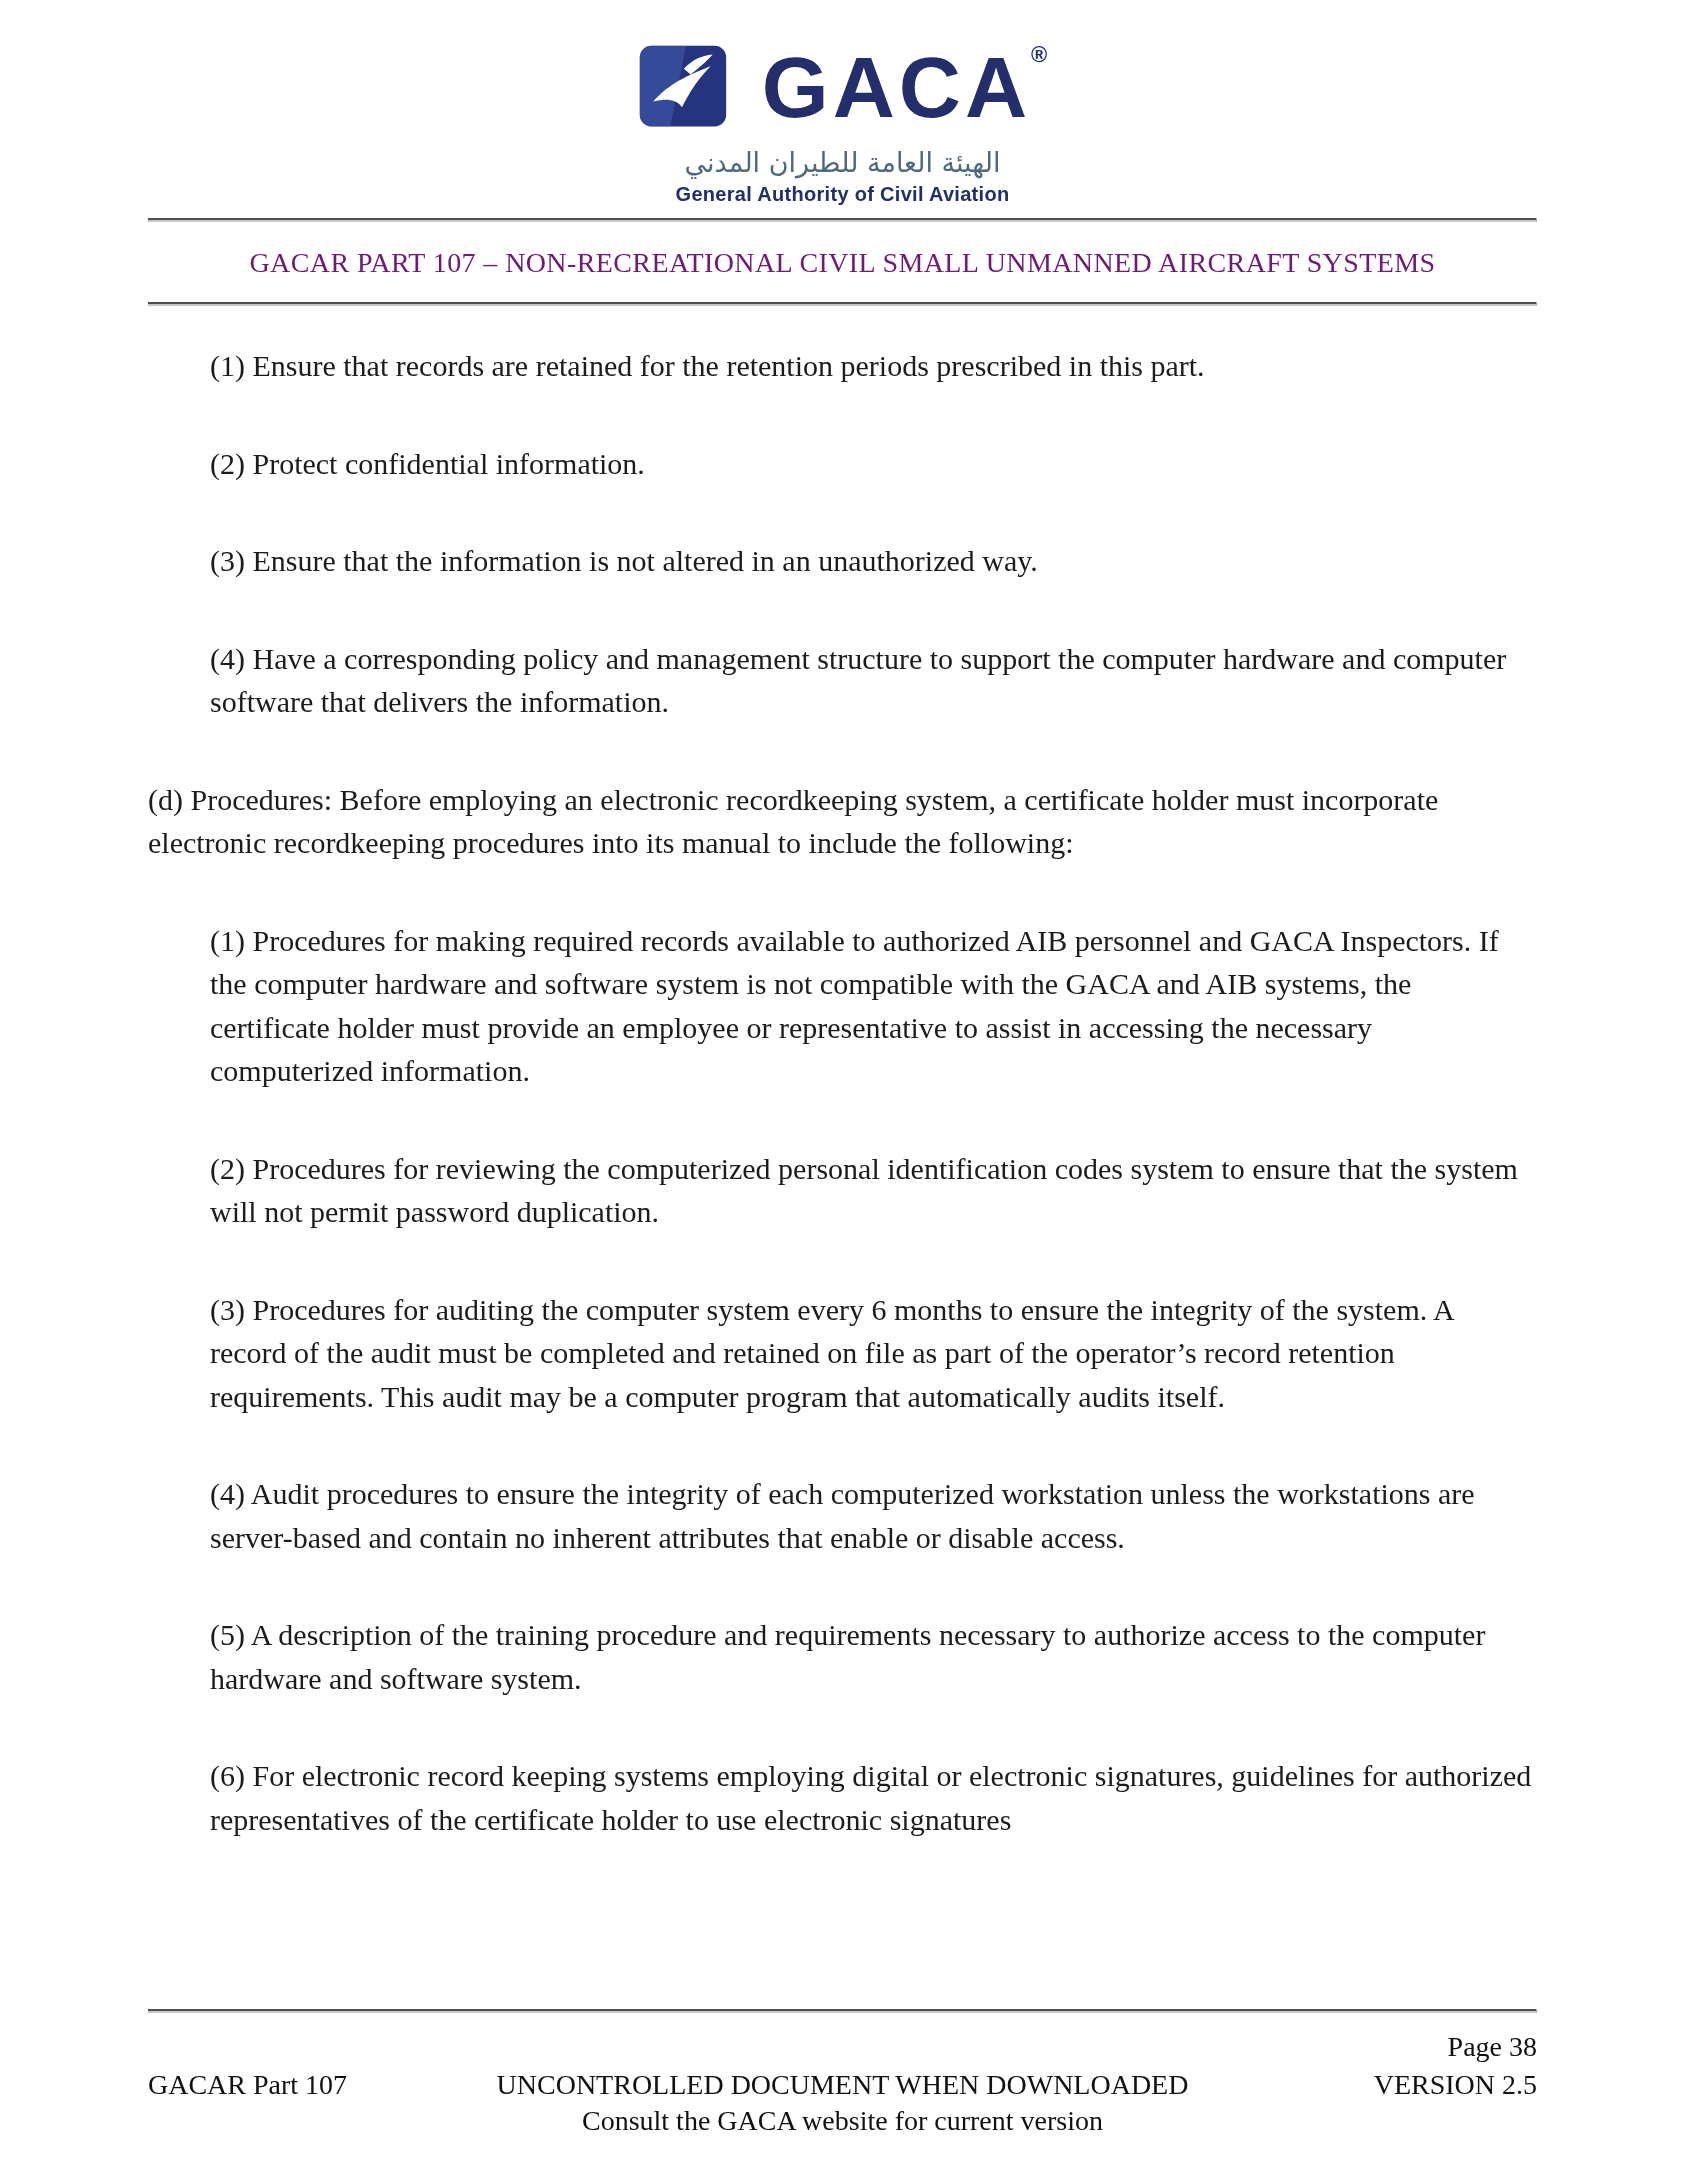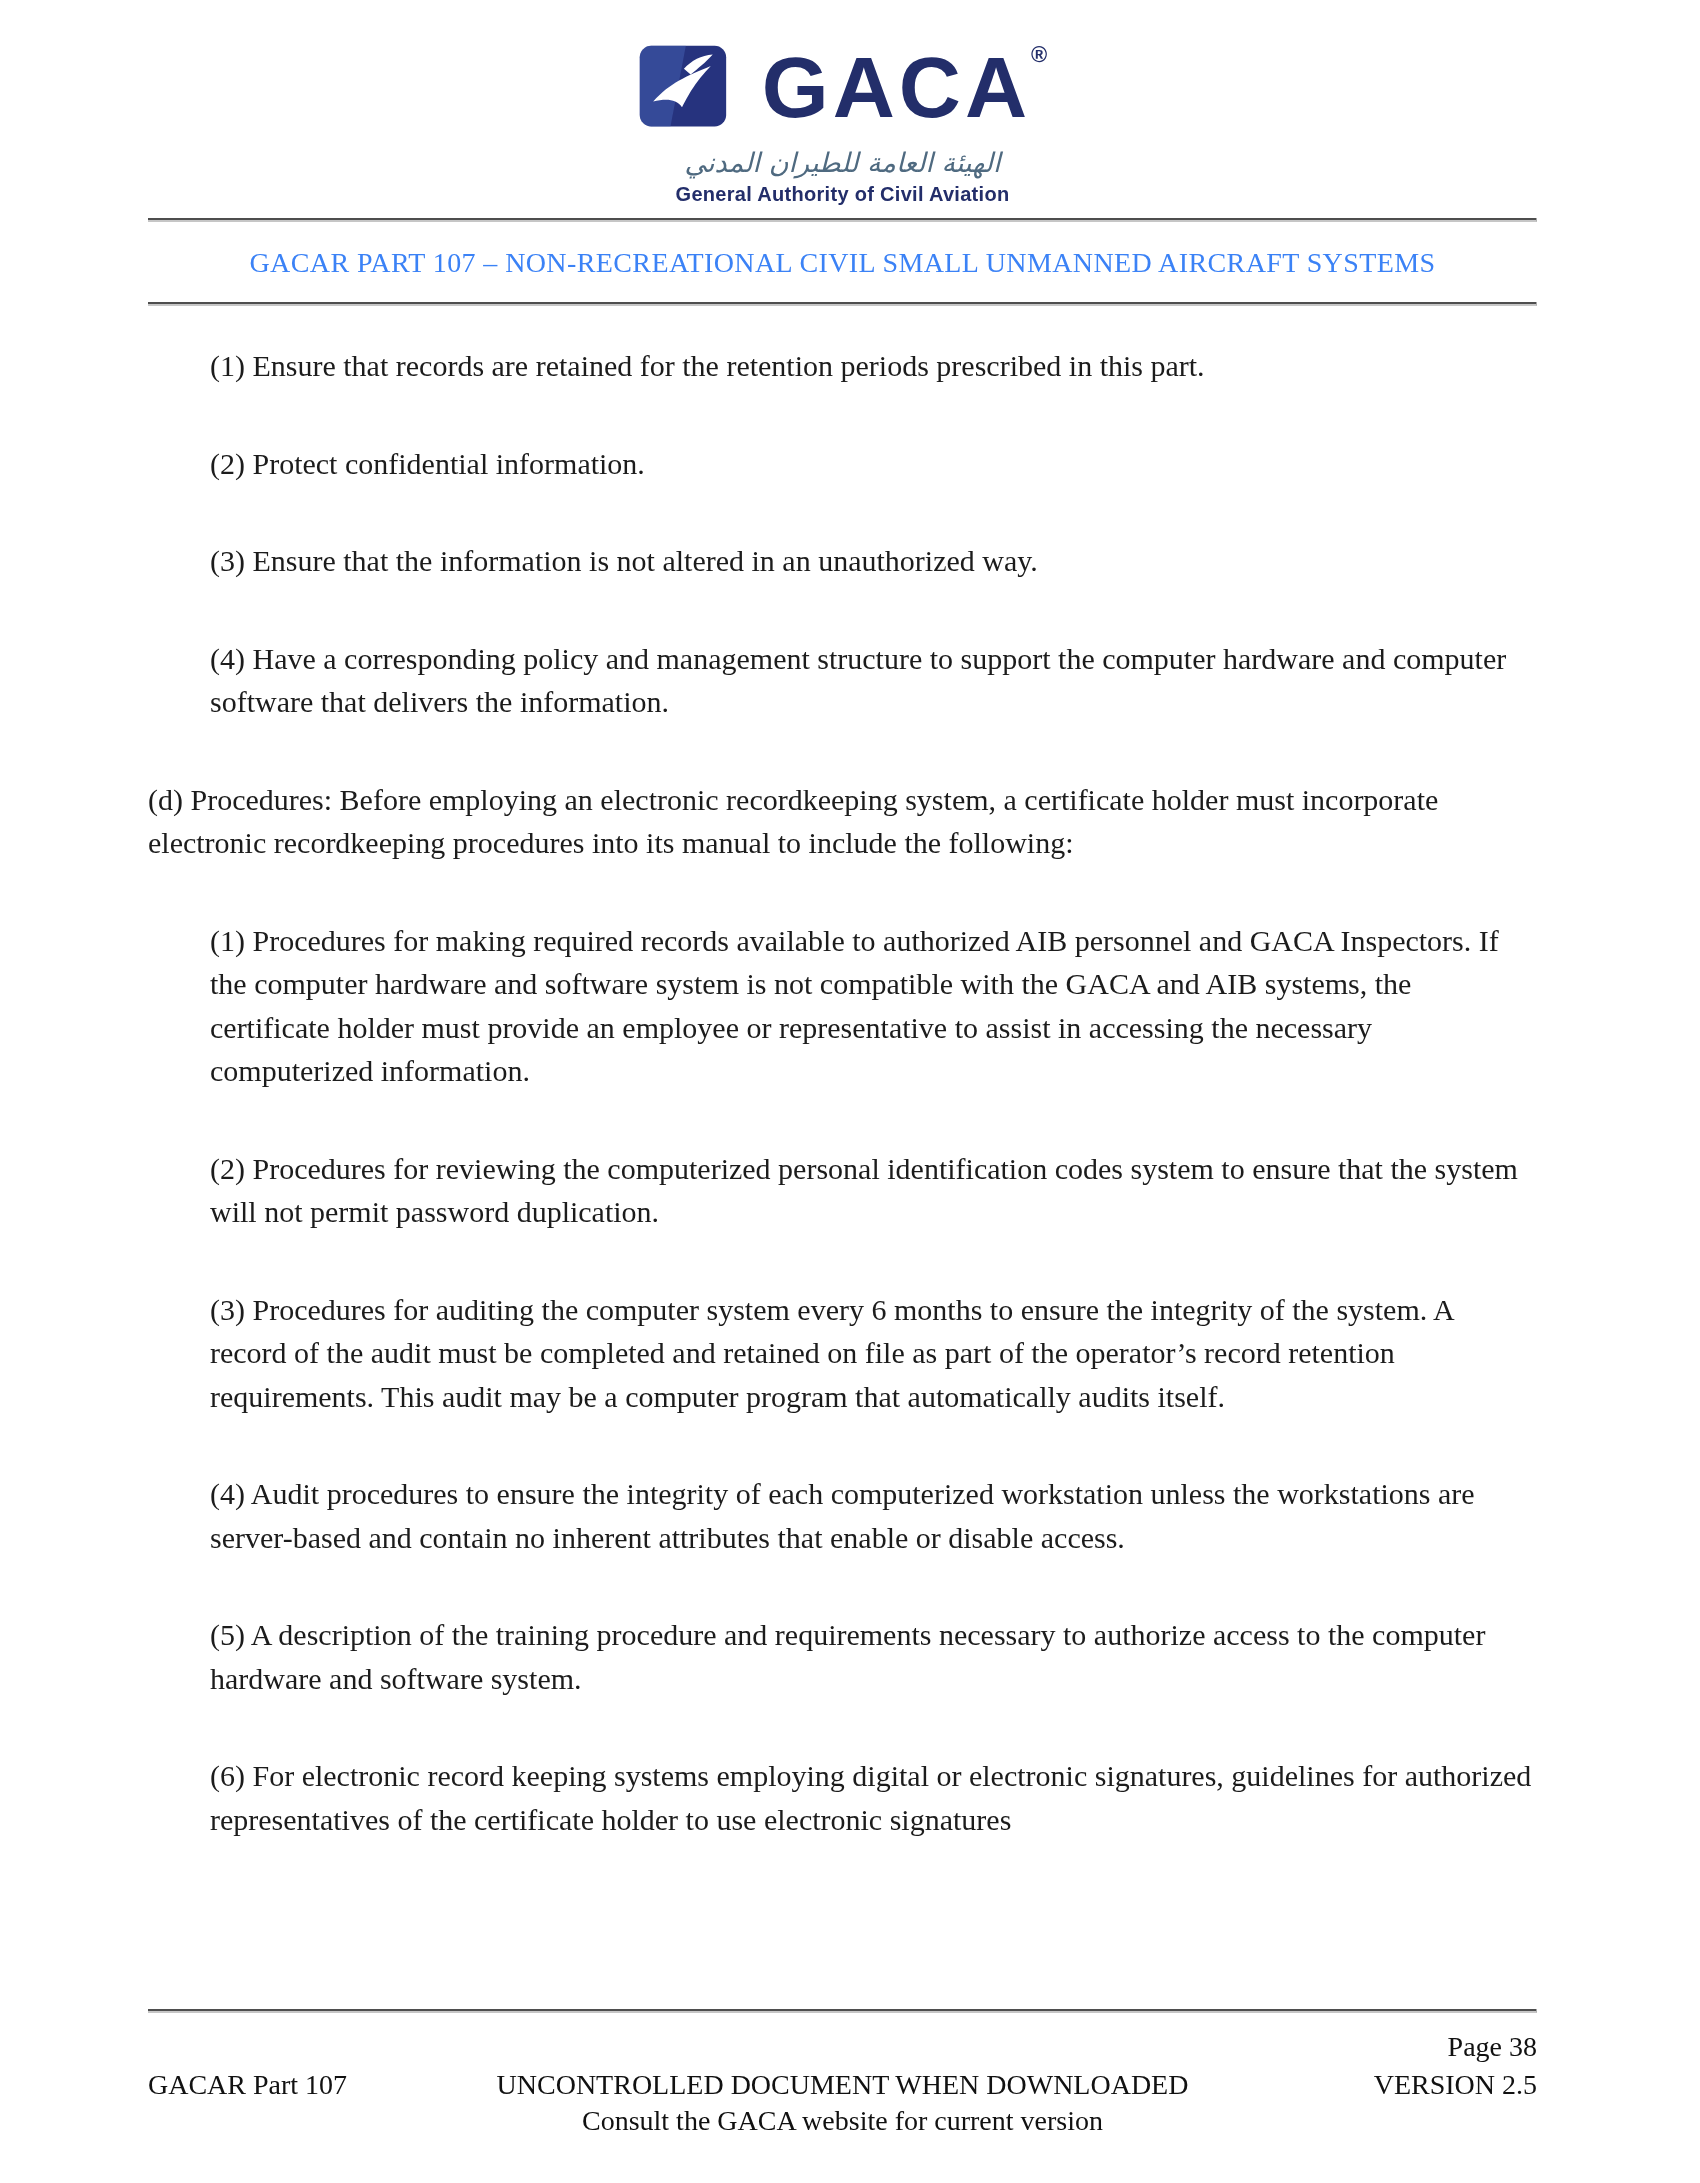--- a/index.html
+++ b/index.html
@@ -37,21 +37,20 @@
     vertical-align: top;
     position: relative;
     top: -2px;
   }
   .arabic {
     font-family: "DejaVu Sans", sans-serif;
     font-size: 27px;
     color: #4f6a80;
     margin-top: 8px;
     line-height: 1.2;
-    font-style: italic;
   }
   .subtitle {
     font-family: "Liberation Sans", sans-serif;
     font-size: 20px;
     font-weight: 700;
     color: #232e6a;
     margin-top: 5px;
     letter-spacing: 0.3px;
   }
 
@@ -64,21 +63,21 @@
   }
   .divider.top { margin-top: 14px; }
 
   
   .doc-title {
     text-align: center;
     font-size: 28px;
     font-weight: 400;
     letter-spacing: 0.4px;
     padding: 25px 0 23px 0;
-    color: #3b82f6;
+    color: #701a75;
   }
 
   
   .body-text { margin-top: 38px; font-size: 30px; line-height: 1.45; }
   .para { margin-bottom: 54px; }
   .para:last-child { margin-bottom: 0; font-family: Liberation Serif, serif; }
   .indent { margin-left: 62px; }
 
   
   .footer { margin-top: auto; font-size: 28px; color: #111111; }

